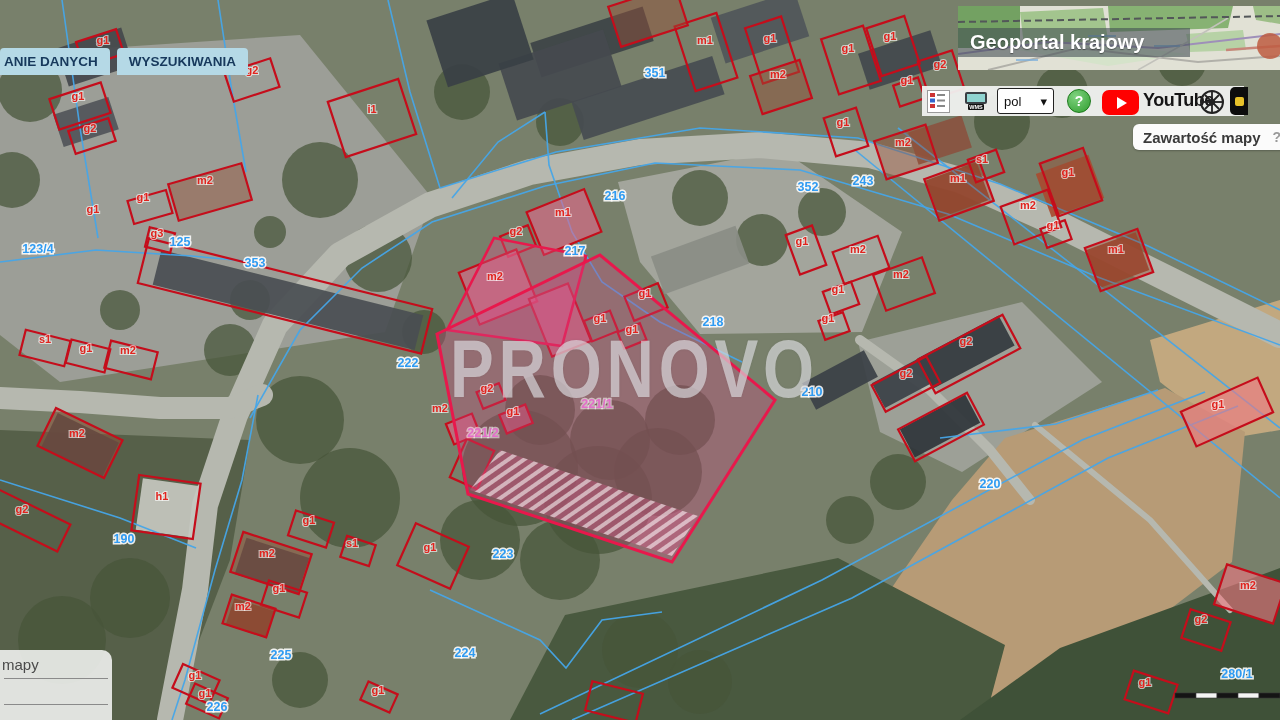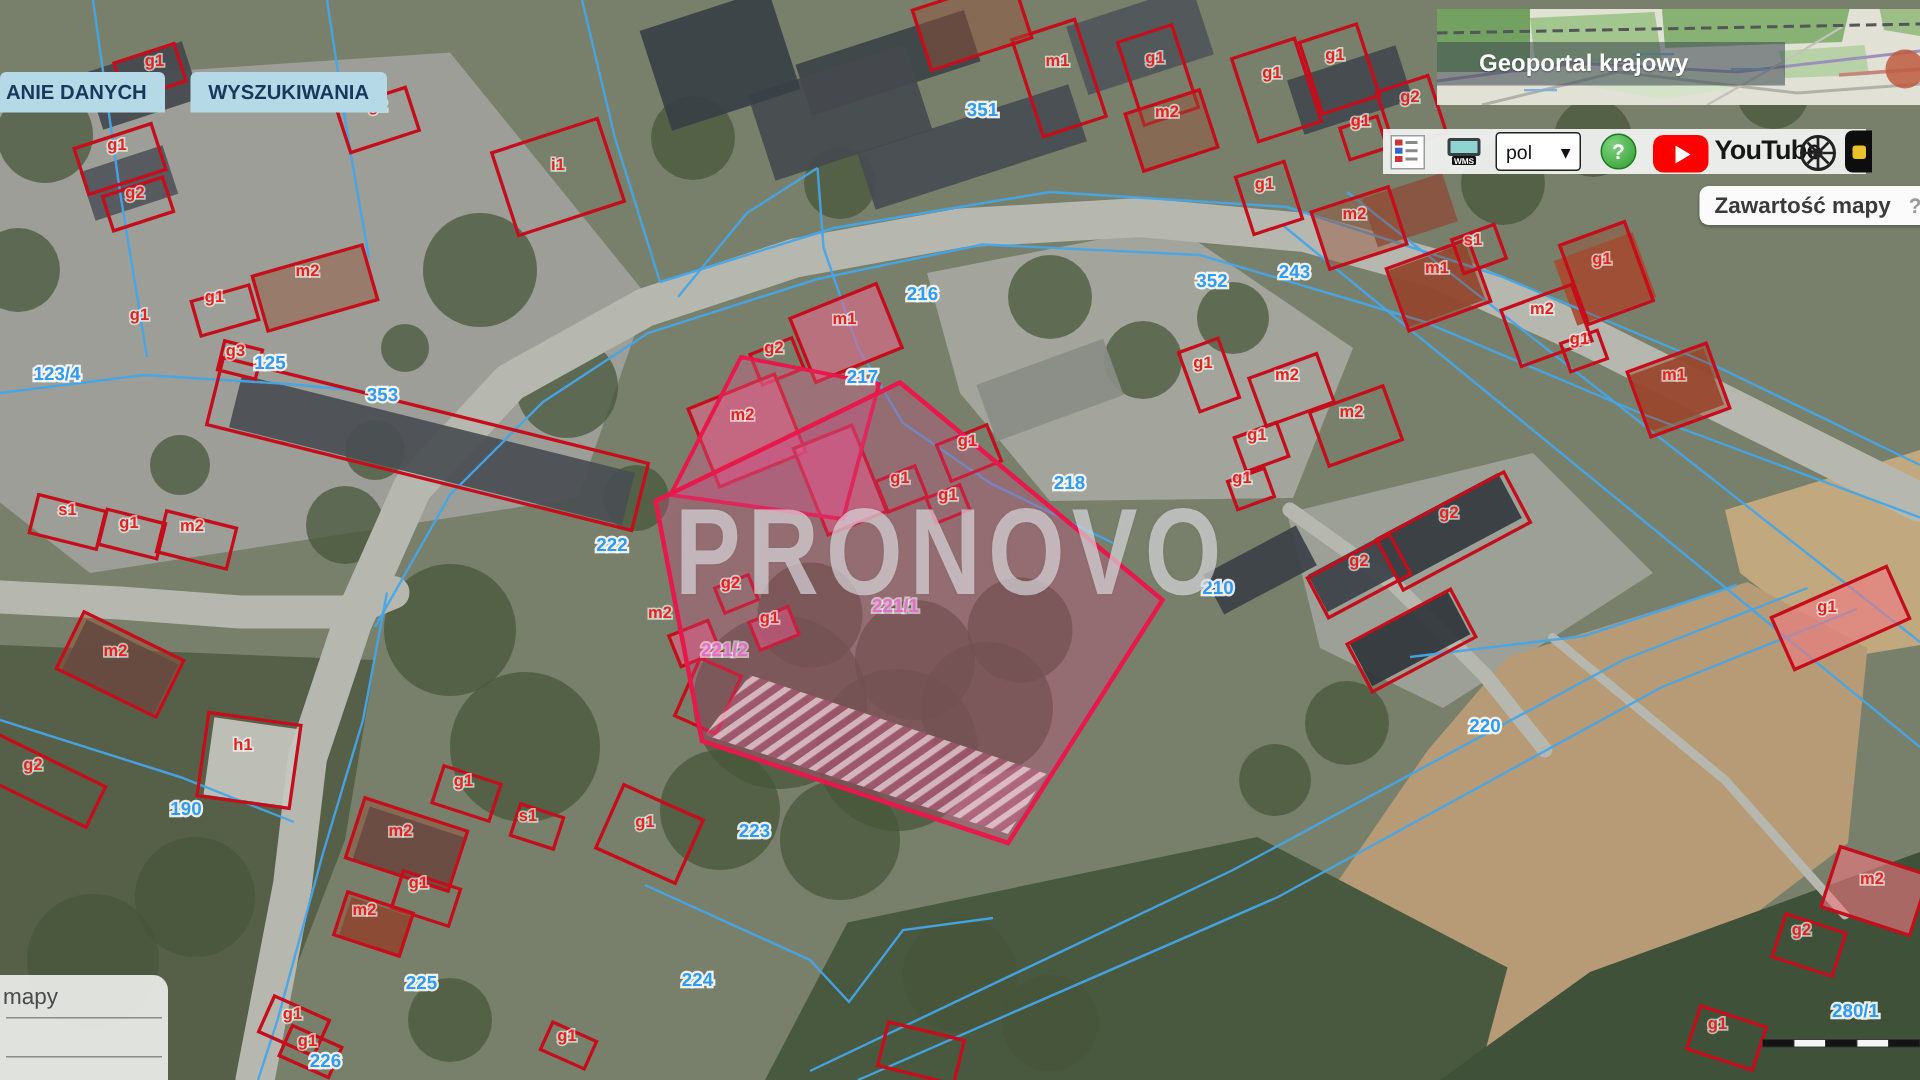--- a/index.html
+++ b/index.html
@@ -19,29 +19,29 @@
      font-size:82px;font-weight:700;letter-spacing:6px;color:rgba(240,239,243,.58);
      transform:scaleX(.8);transform-origin:left center;white-space:nowrap;
      text-shadow:0 0 2px rgba(90,90,100,.25);user-select:none;}
   
   #logo-box{position:absolute;left:0;top:0;width:210px;height:43px;background:#fff;
      display:flex;align-items:center;padding-left:2px;box-sizing:border-box;}
   #logo-box .logo-text{font-family:"Liberation Serif",serif;font-size:33px;line-height:1;}
   #logo-box .lg-a{color:#3f7fae;}
   #logo-box .lg-b{color:#55524a;}
   
-  #tabs{position:absolute;left:0;top:48px;display:flex;gap:17px;}
+  #tabs{position:absolute;left:0;top:48px;display:flex;gap:7px;}
   .tab{background:#b5d9e6;color:#17395c;font-size:13.5px;font-weight:700;
        padding:6px 12px 6px 12px;border-radius:4px 4px 0 0;white-space:nowrap;}
   .tab:first-child{padding-left:4px;}
   
   #minimap{position:absolute;left:958px;top:6px;width:322px;height:64px;overflow:hidden;}
   #minimap-band{position:absolute;left:958px;top:28px;width:232px;height:29px;
      background:rgba(66,76,82,.58);display:flex;align-items:center;}
-  #minimap-band span{color:#fff;font-size:16px;font-weight:700;padding-left:28px;
+  #minimap-band span{color:#fff;font-size:20px;font-weight:700;padding-left:12px;
      text-shadow:0 1px 1px rgba(0,0,0,.4);}
   
   #toolbar{position:absolute;left:922px;top:86px;width:322px;height:30px;
      background:rgba(240,241,240,.95);display:flex;align-items:center;}
   .tchip{position:absolute;top:0;}
   #legend-chip{left:5px;top:4px;width:21px;height:21px;background:#fff;border:1px solid #9a9a9a;}
   #wms-chip{left:42px;top:6px;width:24px;height:19px;}
   #lang-select{left:75px;top:2px;width:57px;height:26px;background:#fff;border:1px solid #222;
      border-radius:3px;display:flex;align-items:center;justify-content:space-between;
      padding:0 6px;box-sizing:border-box;font-size:13px;color:#111;}

